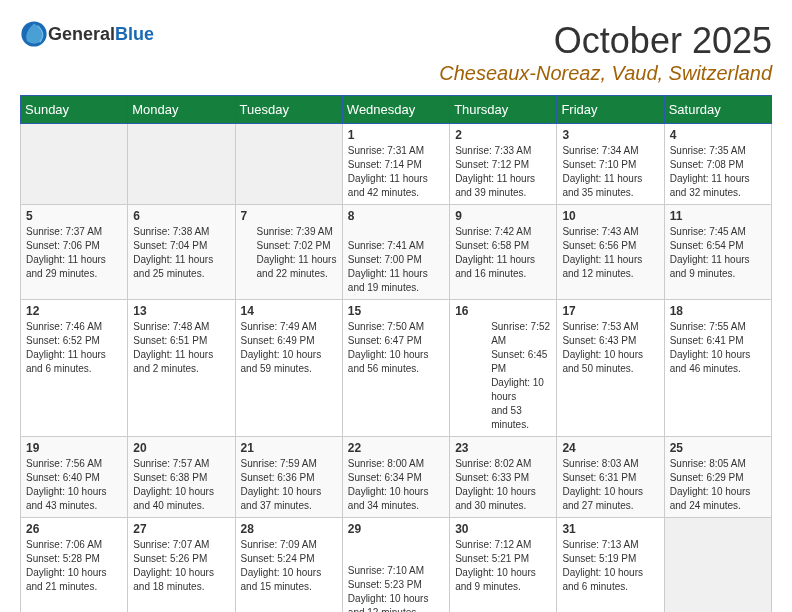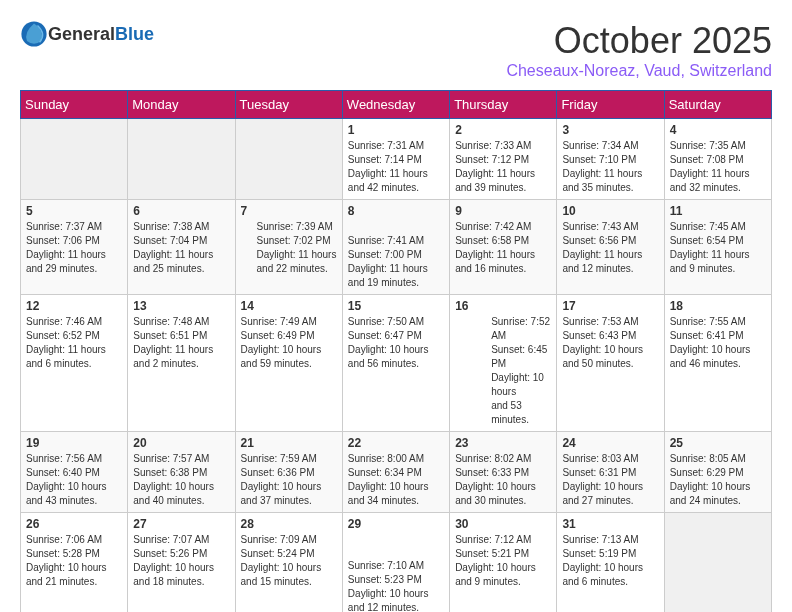--- a/index.html
+++ b/index.html
@@ -36,30 +36,31 @@
     }
     .title-block {
       text-align: right;
     }
     .month-title {
       font-size: 36px;
       font-weight: normal;
       color: #333;
     }
     .location-title {
-      font-size: 16px;
-      color: #8b5cf6;
+      font-size: 20px;
+      color: #a16207;
+      font-style: italic;
     }
     .calendar {
       width: 100%;
       border-collapse: collapse;
       border: 1px solid #ccc;
     }
     .calendar th {
-      background-color: #be185d;
+      background-color: #15803d;
       color: #fff;
       font-size: 13px;
       padding: 6px 4px;
       text-align: left;
       border: 1px solid #2a5caa;
       font-weight: normal;
     }
     .calendar td {
       vertical-align: top;
       border: 1px solid #ccc;

